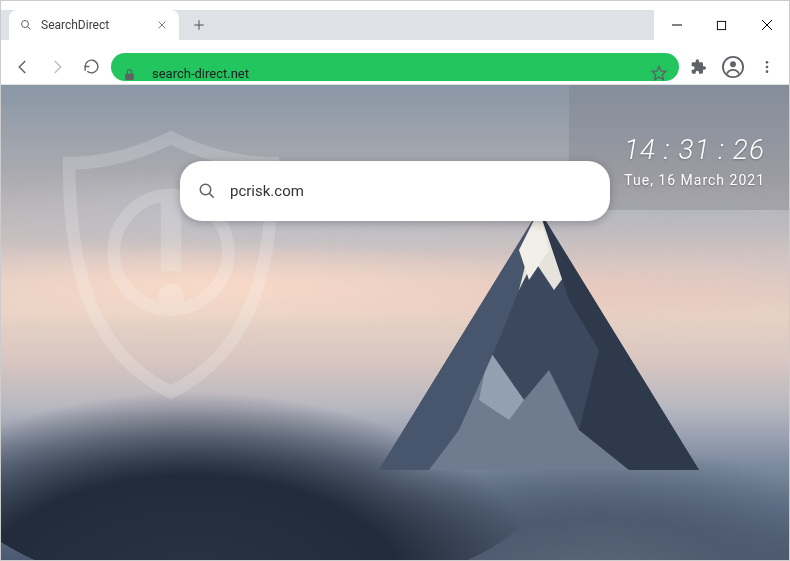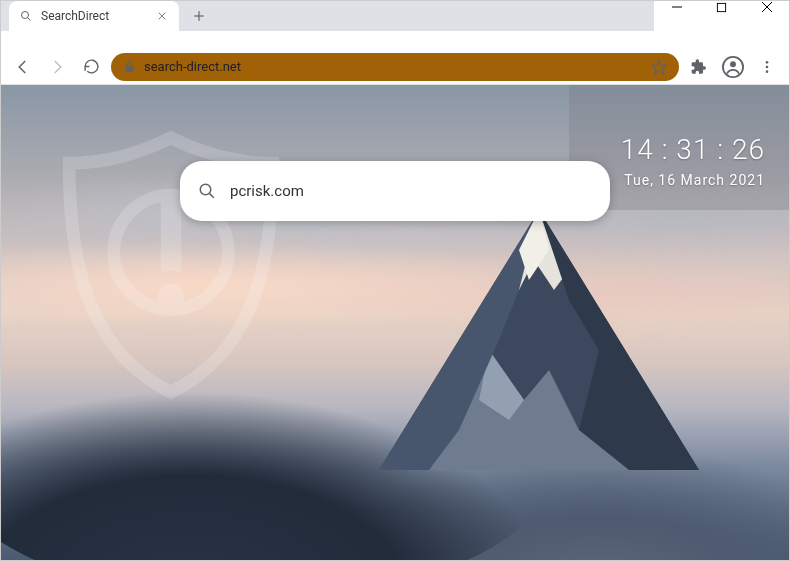--- a/index.html
+++ b/index.html
@@ -1,34 +1,34 @@
 <!DOCTYPE html>
 <html><head>
 <meta charset="utf-8">
 <style>
   * { margin: 0; padding: 0; box-sizing: border-box; font-family: -apple-system, BlinkMacSystemFont, "Segoe UI", Roboto, Arial, sans-serif; }
   body { width: 790px; height: 561px; overflow: hidden; background: #fff; }
 
   
   .window { width: 790px; height: 561px; display: flex; flex-direction: column; background: #fff; border: 1px solid #ccc; }
 
-  .titlebar { height: 48px; display: flex; align-items: flex-start; background: #fff; }
+  .titlebar { height: 48px; display: flex; align-items: center; background: #fff; }
   .tab-strip { flex: 1; display: flex; align-items: flex-end; background: #dee1e6; padding-left: 8px; }
   .tab { display: flex; align-items: center; gap: 8px; background: #fff; border-radius: 8px 8px 0 0; padding: 6px 10px; min-width: 170px; max-width: 200px; height: 30px; font-size: 12px; color: #3c4043; position: relative; }
   .tab .favicon { width: 14px; height: 14px; display: flex; align-items: center; justify-content: center; color: #5f6368; }
   .tab .title { flex: 1; white-space: nowrap; overflow: hidden; text-overflow: ellipsis; }
   .tab .close { width: 14px; height: 14px; display: flex; align-items: center; justify-content: center; color: #5f6368; border-radius: 50%; cursor: pointer; }
   .newtab { width: 28px; height: 28px; display: flex; align-items: center; justify-content: center; color: #5f6368; cursor: pointer; margin-left: 6px; align-self: center; }
   .win-controls { display: flex; align-items: stretch; }
   .win-btn { width: 45px; display: flex; align-items: center; justify-content: center; color: #000; cursor: pointer; }
 
   .toolbar { height: 36px; display: flex; align-items: center; background: #fff; padding: 0 8px; gap: 6px; border-bottom: 1px solid #e0e0e0; }
   .nav-btn { width: 28px; height: 28px; display: flex; align-items: center; justify-content: center; color: #5f6368; border-radius: 50%; cursor: pointer; }
   .nav-btn.disabled { color: #bdc1c6; cursor: default; }
-  .omnibox { flex: 1; height: 28px; background: #a16207; border-radius: 14px; display: flex; align-items: center; padding: 0 12px; gap: 8px; color: #202124; font-size: 13px; }
+  .omnibox { flex: 1; height: 28px; background: #22c55e; border-radius: 14px; display: flex; align-items: flex-end; padding: 0 12px; gap: 16px; color: #202124; font-size: 13px; }
   .omnibox .lock { color: #5f6368; }
   .omnibox .url { flex: 1; color: #202124; }
   .omnibox .star { color: #5f6368; cursor: pointer; }
   .tb-icon { width: 28px; height: 28px; display: flex; align-items: center; justify-content: center; color: #5f6368; cursor: pointer; border-radius: 50%; }
 
   
   .content { flex: 1; position: relative; overflow: hidden; }
 
   
   .bg { position: absolute; inset: 0; }
@@ -40,21 +40,21 @@
   .hill-right { position: absolute; right: -60px; bottom: -30px; width: 500px; height: 160px; background: radial-gradient(ellipse 60% 90% at 50% 100%, #5e6a7c 0%, #4d5a6f 50%, rgba(77,90,111,0) 100%); border-radius: 50%; }
   .mountain { position: absolute; right: 80px; bottom: 60px; width: 340px; height: 300px; }
 
   
   .watermark { position: absolute; left: 40px; top: 40px; width: 260px; height: 280px; opacity: 0.18; }
   .watermark svg { width: 100%; height: 100%; }
 
   
   .time-panel { position: absolute; right: 0; top: 0; width: 220px; height: 125px; background: rgba(120,120,130,0.30); }
   .clock { position: absolute; right: 24px; top: 48px; color: #fff; text-align: right; letter-spacing: 1px; text-shadow: 0 1px 2px rgba(0,0,0,0.3); }
-  .clock .time { font-size: 28px; font-weight: 300; }
+  .clock .time { font-size: 28px; font-weight: 300; font-style: italic; }
   .clock .date { font-size: 14px; font-weight: 400; margin-top: 6px; }
 
   
   .searchbar { position: absolute; left: 50%; transform: translateX(-50%); top: 76px; width: 430px; height: 60px; background: #fff; border-radius: 22px; display: flex; align-items: center; padding: 0 18px; gap: 14px; box-shadow: 0 2px 10px rgba(0,0,0,0.25); }
   .searchbar .sicon { color: #5f6368; }
   .searchbar input { flex: 1; border: none; outline: none; font-size: 15px; color: #333; background: transparent; }
 
   svg { display: block; }
 </style>
 </head>

